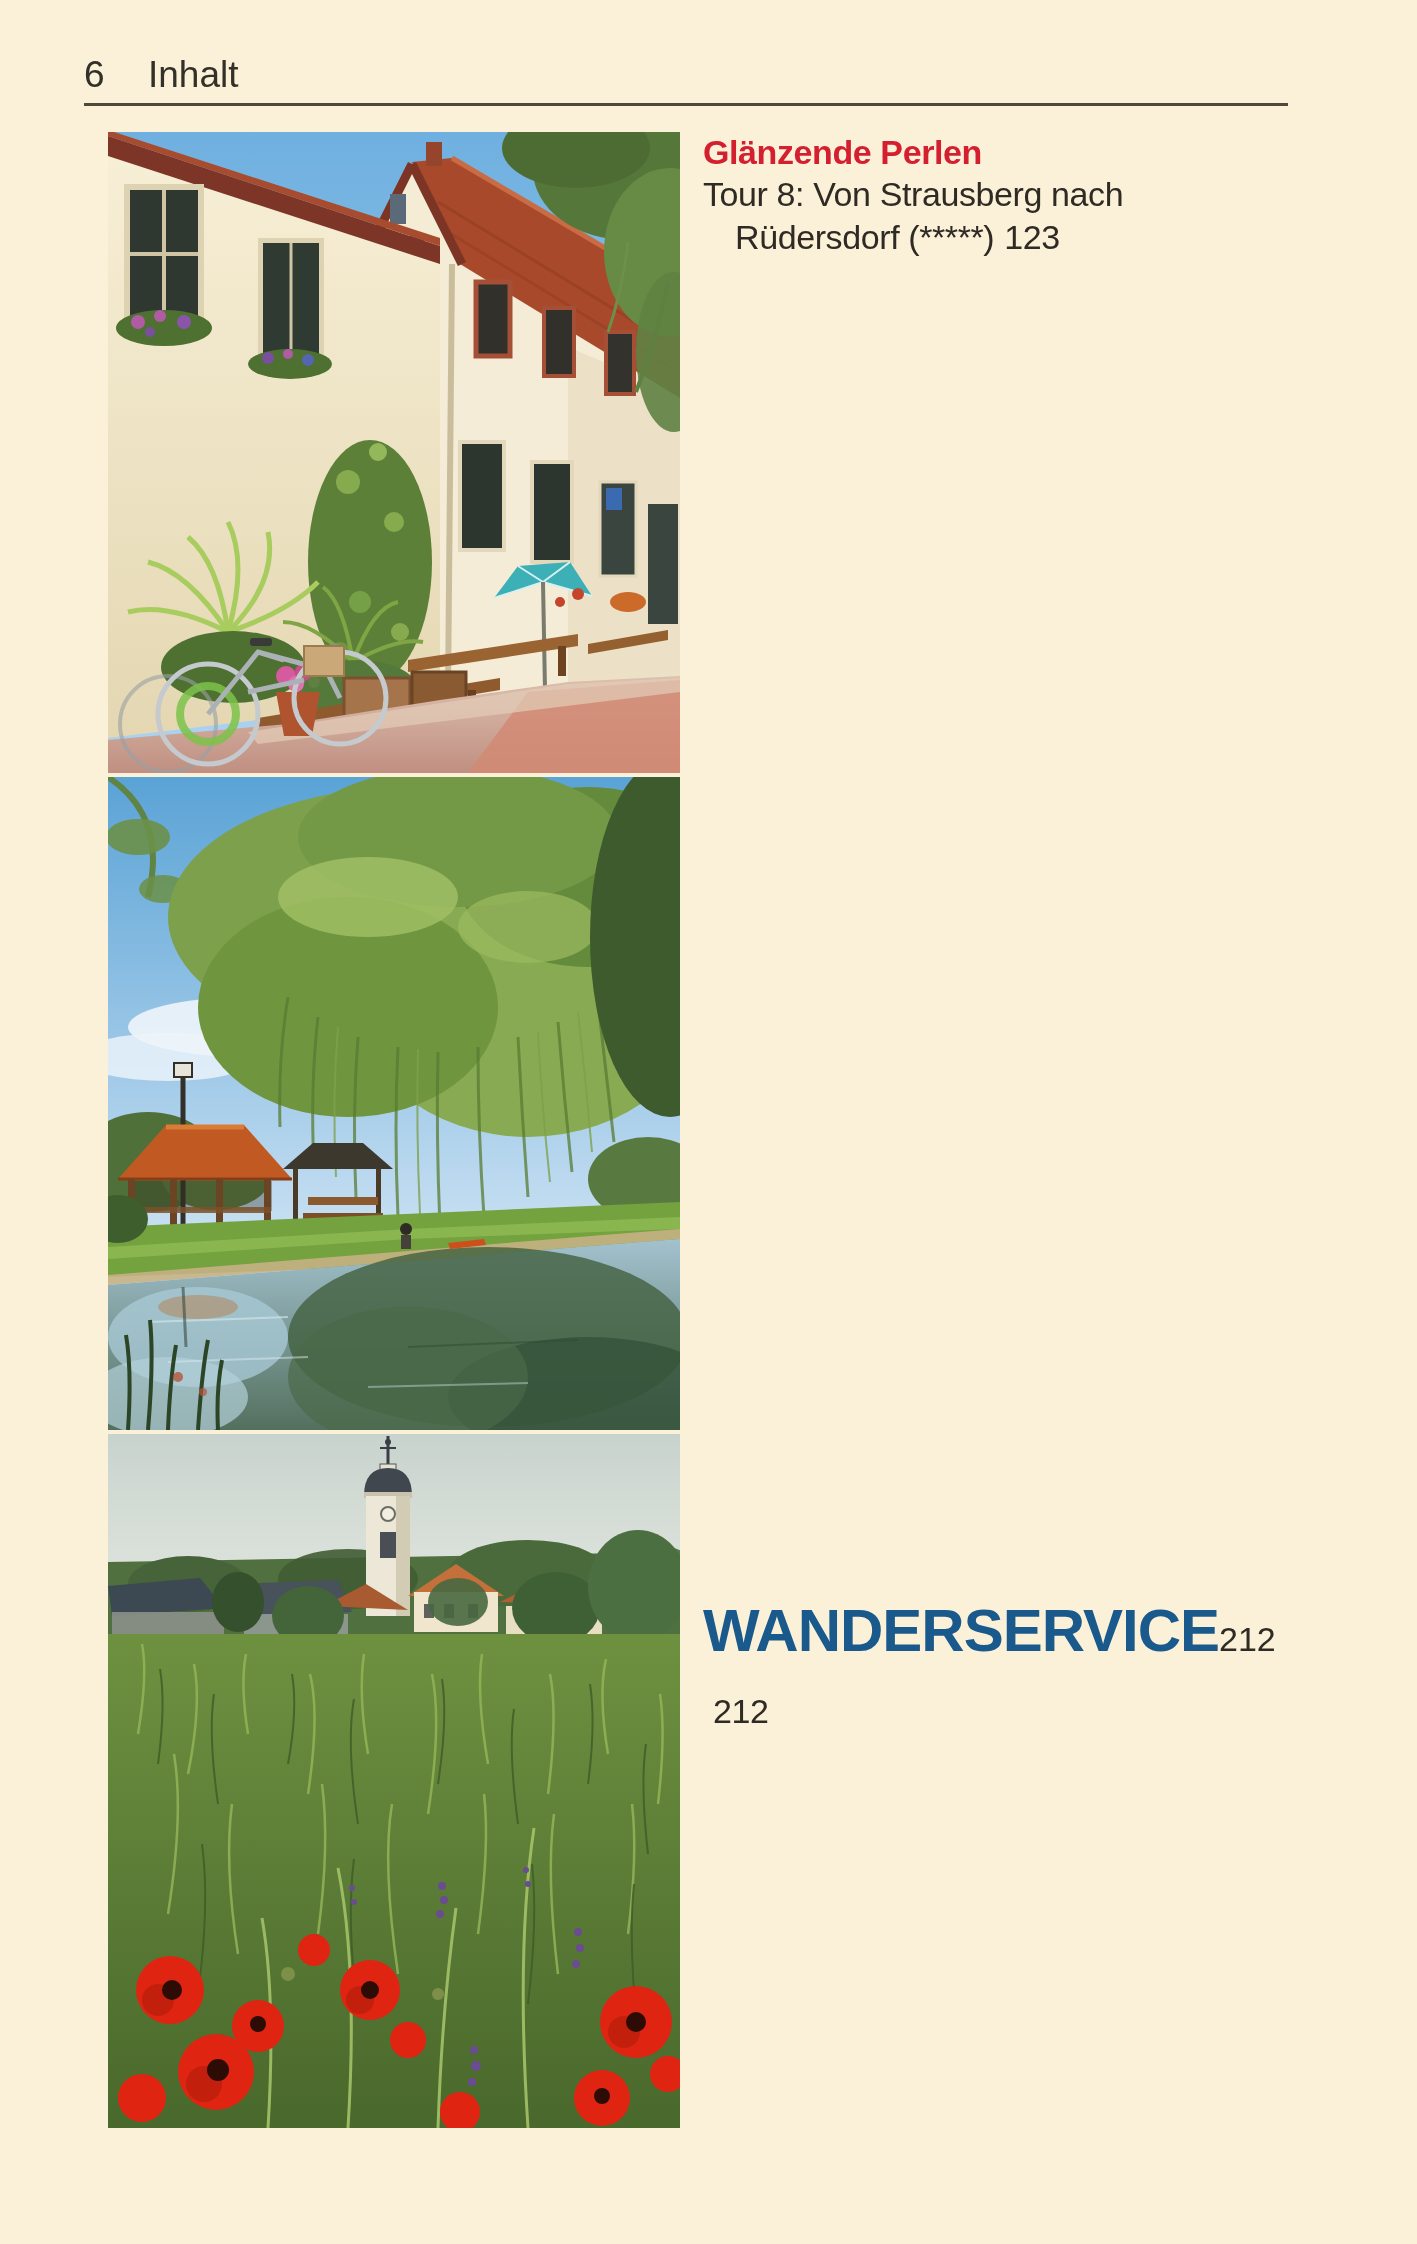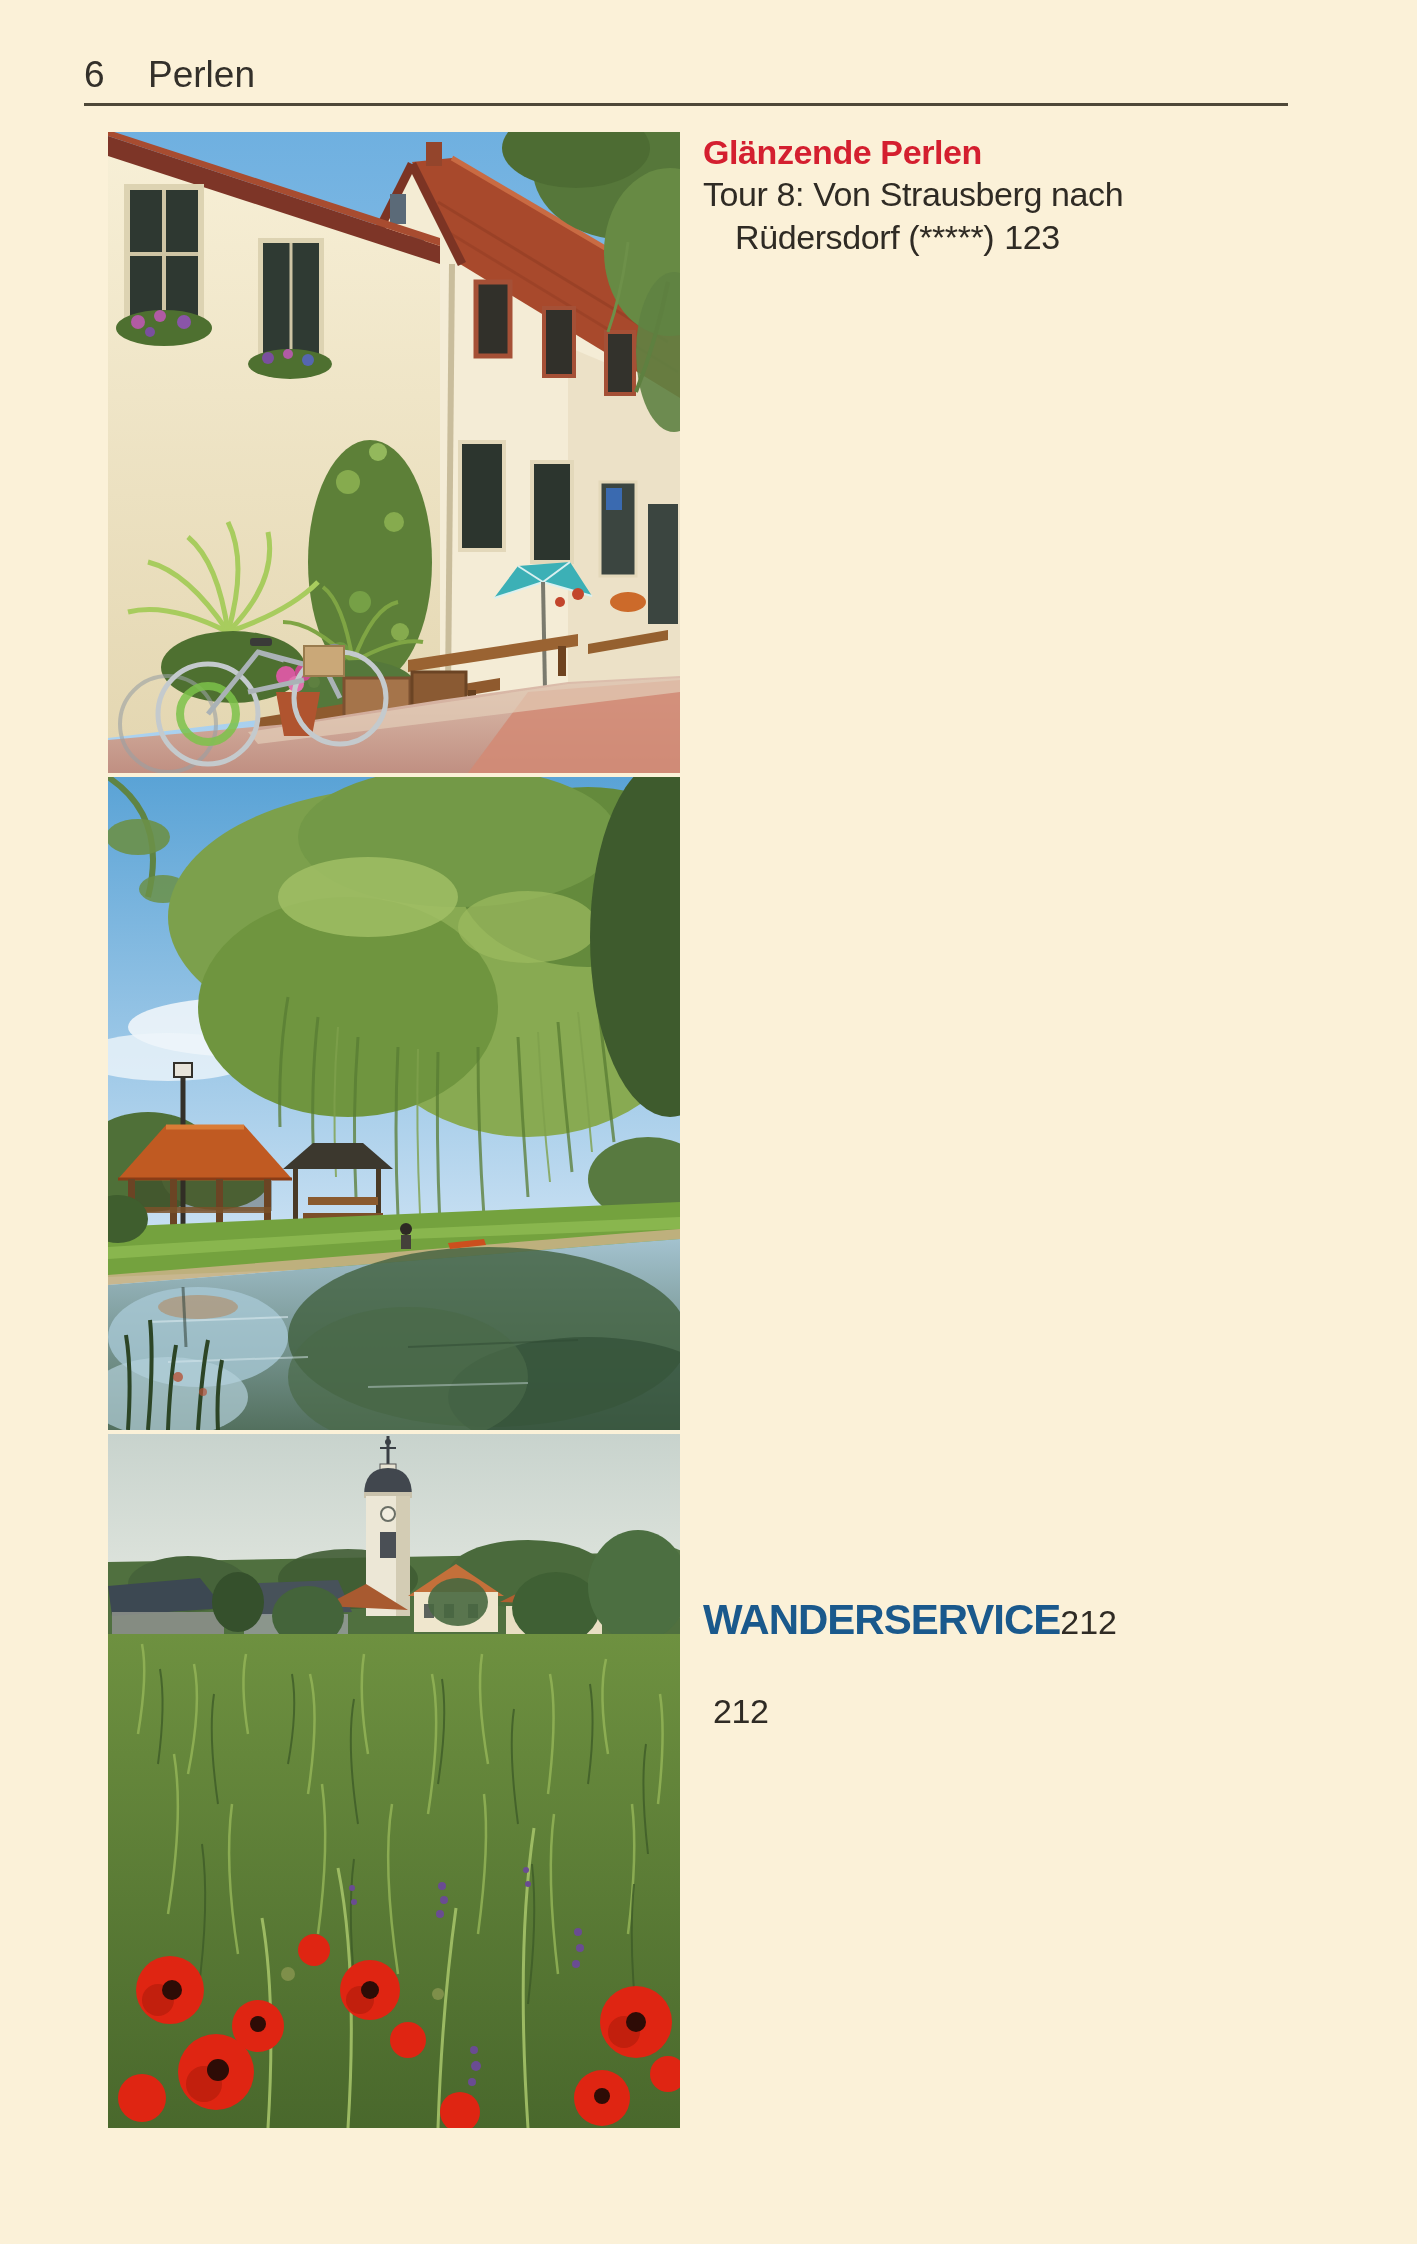--- a/index.html
+++ b/index.html
@@ -22,34 +22,34 @@
   .toc{position:absolute;left:703px;top:131px;width:585px;font-size:34px;
        letter-spacing:-0.4px;}
   .line{display:flex;justify-content:space-between;align-items:baseline;
         line-height:42.3px;white-space:nowrap;}
   .line .page{margin-left:10px;color:#2f2b24;font-weight:normal;}
   .h{color:#d41f2f;font-weight:bold;align-items:flex-end;}
   .i{padding-left:32px;}
 
   .ws{position:absolute;left:703px;top:1596px;width:585px;display:flex;
       justify-content:space-between;align-items:baseline;white-space:nowrap;}
-  .ws .text{font-size:42px;font-weight:bold;color:#1a598c;letter-spacing:-1px;}
+  .ws .text{font-size:60px;font-weight:bold;color:#1a598c;letter-spacing:-1px;}
   .ws .page{font-size:34px;color:#2f2b24;}
 
   .service{position:absolute;left:703px;top:1690px;width:585px;font-size:34px;
            letter-spacing:-0.4px;}
   .service .line{line-height:42px;}
 </style>
 </head>
 <body>
 
 <div class="page">
 
   <span class="pagenum">6</span>
-  <span class="headtitle">Perlen</span>
+  <span class="headtitle">Inhalt</span>
   <div class="rule"></div>
 
   <figure class="photo p1">
     <svg viewBox="0 0 572 641">
       <defs>
         <linearGradient id="sky1" x1="0" y1="0" x2="0" y2="1">
           <stop offset="0" stop-color="#6fb0e0"></stop>
             <stop offset="1" stop-color="#aed3f0"></stop>
         </linearGradient>
         <linearGradient id="wall1" x1="0" y1="0" x2="0" y2="1">

